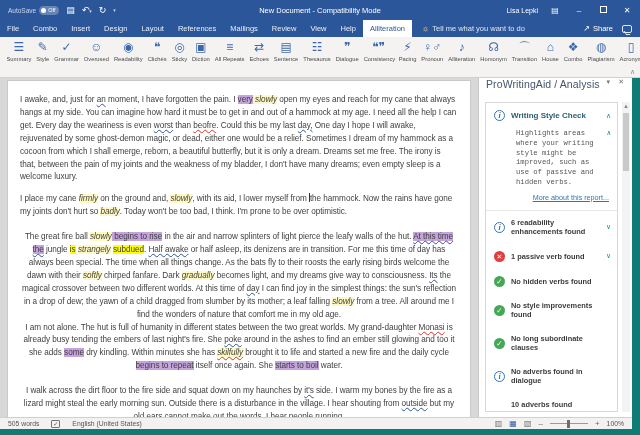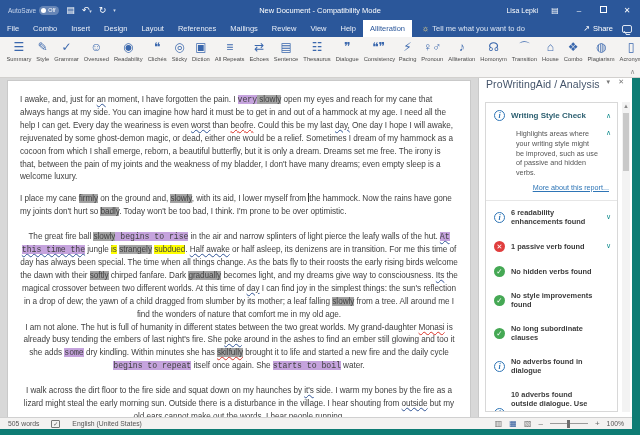--- a/index.html
+++ b/index.html
@@ -41,42 +41,42 @@
   .rbtn .rlb { font-size:5.8px; line-height:6.5px; color:#4a4a4a; text-align:center; max-width:30px; margin-top:1px; }
   .ribbon-collapse { position:absolute; right:5px; bottom:1px; font-size:7px; color:#8a8a8a; }
 
   
   .docarea { position:absolute; top:78px; left:0; width:478px; height:339px; background:#d8d8d8; }
   .page { position:absolute; left:8px; top:3px; width:462px; bottom:0; background:#fff; box-shadow:0 0 0 1px #c9c9c9; }
   .doc-content { padding:13px 12px; font-size:8.2px; line-height:12.9px; color:#3f3f3f; letter-spacing:-0.05px; }
   .doc-content p { margin-top:9px; }
   .doc-content p:first-child { margin-top:0; }
   .doc-content p.gap-lg { margin-top:12px;text-align:center; }
-  .hl-purple { background:#c5a3dd;font-family:Liberation Mono, monospace; }
-  .hl-orange { background:#a3a3a3; }
+  .hl-purple { background:#c5a3dd; }
+  .hl-orange { background:#fef9c3;font-style:italic; }
   .hl-yellow { background:#ffff00; }
   .ul-blue { text-decoration:underline wavy #2f5496 1px; text-underline-offset:1px; }
   .ul-red { text-decoration:underline wavy #d93025 1px; text-underline-offset:1px; }
   .caret { display:inline-block; width:1px; height:9px; background:#333; vertical-align:-1px; }
 
   
   .panel { position:absolute; top:78px; left:478px; width:154px; height:339px; background:#fff; border-left:1px solid #c9c9c9; }
   .panel-head { display:flex; align-items:flex-start; height:22px; padding:0 8px 0 7px; }
   .panel-title { font-size:10.5px; color:#44546a; letter-spacing:.1px; }
   .panel-head-ics { margin-left:auto; display:flex; gap:8px; color:#777; font-size:7px; }
   .pcard { position:absolute; left:6px; right:14px; top:24px; bottom:5px; border:1px solid #d8d8d8; background:#fff; overflow:hidden; }
   .prow { display:flex; align-items:center; gap:6px; padding:7px 6px 7px 8px; }
   .prow .plab { font-size:7.4px; font-weight:bold; color:#3c3c3c; line-height:9.5px; }
   .prow .plab.teal { color:#2c5f70; font-size:8px; }
   .pchev { margin-left:auto; flex:none; color:#0f8b8d; font-size:7px; padding-left:3px; }
   .pi { flex:none; width:11px; height:11px; border-radius:50%; font-size:8px; line-height:10px; text-align:center; }
   .pi.info { border:1.3px solid #2e75b6; color:#2e75b6; font-family:"Liberation Serif",serif; font-style:italic; font-weight:bold; }
   .pi.ok { background:#45a854; color:#fff; font-size:7.5px; line-height:11px; }
   .pi.err { background:#e03e3e; color:#fff; font-size:7px; line-height:11px; }
-  .pdesc { display:flex; gap:4px; padding:1px 6px 0 30px; }
+  .pdesc { display:flex; gap:4px; padding:1px 6px 0 30px;font-family:Liberation Mono, monospace; }
   .pdesc .ptext { font-size:7.2px; line-height:9.8px; color:#555; }
   .plink { display:block; text-align:right; padding:5px 8px 8px; font-size:7.2px; color:#2e75b6; text-decoration:underline; }
   .psec-div { border-bottom:1px solid #e6e6e6; }
   .pscroll { position:absolute; right:2px; top:24px; bottom:5px; width:8px; background:#f3f3f3; }
   .pscroll .arr { display:block; text-align:center; font-size:6px; color:#888; line-height:9px; }
   .pthumb { position:absolute; top:11px; left:1px; width:6px; height:58px; background:#c9c9c9; }
 
   
   .statusbar { position:absolute; top:417px; left:0; width:632px; height:12px; background:#f3f2f1; border-top:1px solid #d0d0d0; display:flex; align-items:center; font-size:6.8px; color:#555; padding:0 8px; }
   .sb-left { display:flex; align-items:center; gap:12px; }

